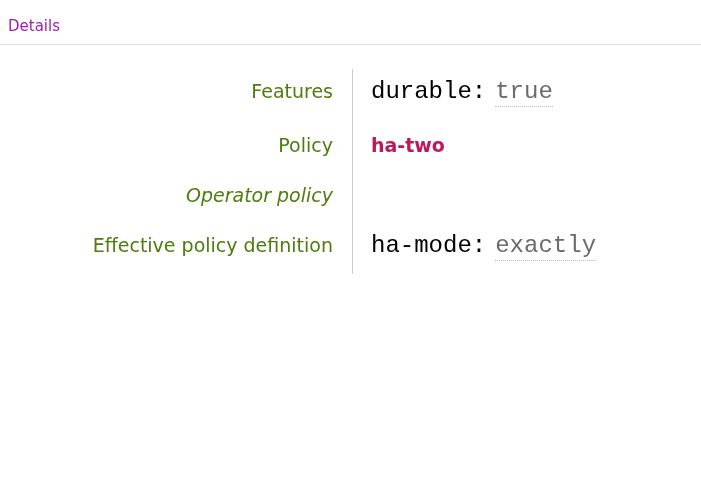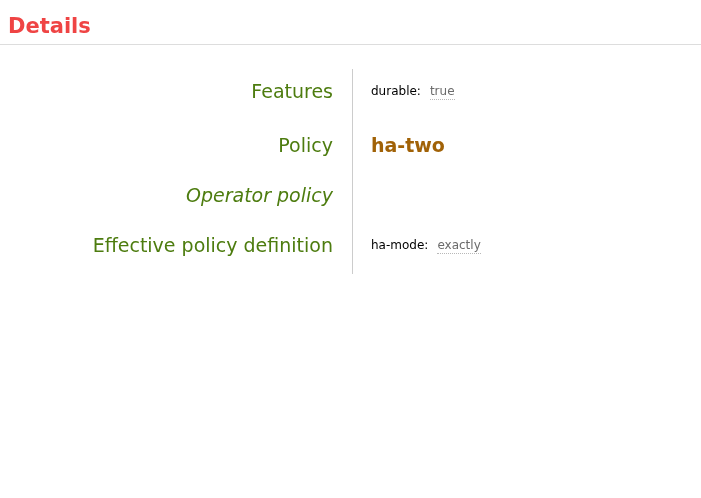--- a/index.html
+++ b/index.html
@@ -6,26 +6,25 @@
     margin: 0;
     padding: 0;
     background: #ffffff;
     width: 701px;
     height: 498px;
     overflow: hidden;
     font-family: "DejaVu Sans", "Liberation Sans", sans-serif;
     color: #000000;
   }
   .section-header {
-    font-size: 21px;
+    font-size: 15px;
     line-height: 24px;
-    color: #ef4444;
+    color: #a21caf;
     padding: 14px 8px 6px 8px;
     border-bottom: 1px solid #dddddd;
-    font-weight: bold;
   }
   table.facts {
     border-collapse: collapse;
     width: 100%;
     margin-top: 24px;
     font-size: 19px;
     line-height: 25px;
   }
   table.facts > tbody > tr > th {
     width: 332px;
@@ -44,22 +43,23 @@
   
   tr.row-features        > th, tr.row-features        > td { padding-top: 10px; padding-bottom: 14px; }
   tr.row-policy          > th, tr.row-policy          > td { padding-top: 15px; padding-bottom: 8px; margin-left: 35px;  }
   tr.row-operator-policy > th, tr.row-operator-policy > td { padding-top: 17px; padding-bottom: 8px; font-style: italic;  }
   tr.row-effective       > th, tr.row-effective       > td { padding-top: 17px; padding-bottom: 16px; }
   tr.row-node            > th, tr.row-node            > td { padding-top: 18px; padding-bottom: 8px;  }
   tr.row-mirrors         > th, tr.row-mirrors         > td { padding-top: 17px; padding-bottom: 23px; }
 
   table.mini {
     border-collapse: collapse;
-    font-size: 12px;
+    font-size: 24px;
     line-height: 25px;
+    font-family: Liberation Mono, monospace;
   }
   table.mini th {
     text-align: right;
     font-weight: normal;
     color: #000000;
     padding: 0;
     vertical-align: top;
   }
   table.mini td {
     padding: 0 0 0 9px;
@@ -68,21 +68,21 @@
   table.mini.spread tr + tr th,
   table.mini.spread tr + tr td { padding-top: 18px; }
 
   .tooltip-value {
     color: #6b6b6b;
     border-bottom: 1px dotted #b8b8b8;
     padding-bottom: 1px;
     cursor: default;
   }
   .policy-link {
-    color: #a16207;
+    color: #be185d;
     font-weight: bold;
     text-decoration: none;
     cursor: pointer;
   }
   .node-value {
     color: #444444;
   }
 </style>
 </head>
 <body>

